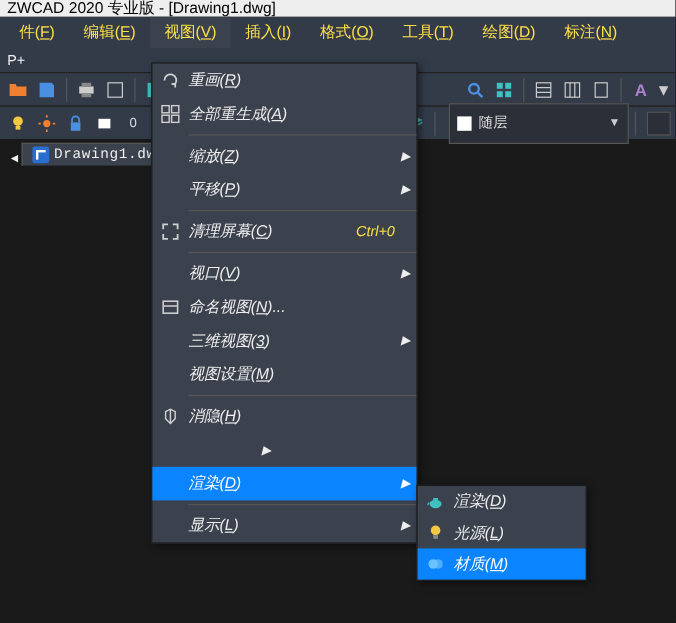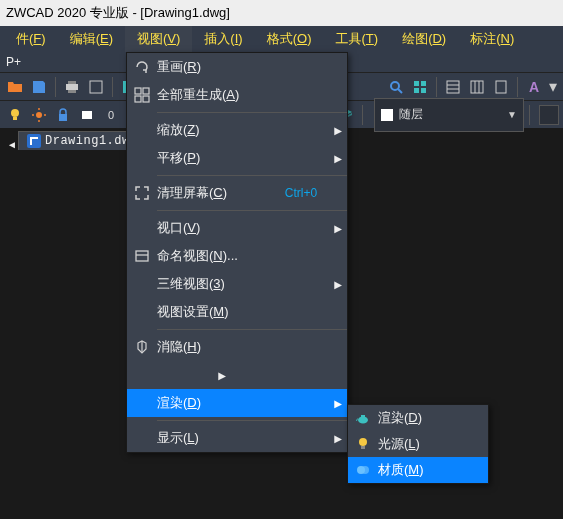--- a/index.html
+++ b/index.html
@@ -1,19 +1,19 @@
 <!DOCTYPE html>
 <html><head>
 <meta charset="utf-8">
 <style>
   * { margin: 0; padding: 0; box-sizing: border-box; font-family: "Microsoft YaHei", "SimSun", sans-serif; }
   body { width: 563px; height: 519px; background: #1a1a1a; overflow: hidden; position: relative; }
 
   
-  .titlebar { height: 26px; background: #eeeeee; color: #000; font-size: 13px; padding: 4px 6px; display: flex; align-items: center; }
+  .titlebar { height: 14px; background: #eeeeee; color: #000; font-size: 13px; padding: 4px 6px; display: flex; align-items: center; }
 
   
   .menubar { height: 26px; background: #333b49; display: flex; align-items: center; padding: 0 4px; font-size: 13px; color: #fde047; }
   .menubar .mitem { padding: 4px 12px; cursor: pointer; white-space: nowrap; }
   .menubar .mitem.open { background: #3b424e; }
   .menubar .ukey { text-decoration: underline; }
 
   
   .secrow { height: 20px; background: #333b49; color: #eee; font-size: 12px; padding: 0 6px; display: flex; align-items: center; }
 
@@ -32,26 +32,26 @@
   .doctab { background: #3b424e; color: #eee; font-size: 12px; padding: 2px 8px; display: flex; align-items: center; gap:4px; border:1px solid #555; border-bottom:none;}
   .dtarrow { width:12px; text-align:center; color:#eee; font-size:10px; }
   .dticon { width:14px; height:14px; background:#2a6fcf; border-radius:2px; position:relative; }
   .dticon::after { content:""; position:absolute; inset:3px; border:2px solid #fff; border-right:none; border-bottom:none;}
   .doctxt { font-family: "Courier New", monospace; letter-spacing: 0.5px; }
 
   .canvas { position:absolute; left:0; top: 150px; right:0; bottom:0; background:#1a1a1a; }
 
   
   .dropdown { position: absolute; top: 52px; left: 126px; width: 222px; background: #3b424e; border: 1px solid #1a1a1a; box-shadow: 2px 2px 6px rgba(0,0,0,0.5); font-size: 13px; color: #eee; z-index: 100; }
-  .drow { height: 28px; display: flex; align-items: center; position: relative; }
+  .drow { height: 28px; display: flex; align-items: center; position: relative; font-style: italic; }
   .drow.hl { background: #0a84ff; color: #fff; }
   .dicon { width: 30px; display: flex; align-items: center; justify-content: center; color: #d0d0d0; }
   .dicon svg { width: 16px; height: 16px; }
   .dlabel { flex: 1; }
-  .dshort { width: 56px; text-align: center; color: #0ea5e9; font-size:12px; }
+  .dshort { width: 56px; text-align: right; color: #fde047; font-size:12px; }
   .darrow { width: 18px; text-align: center; font-size: 10px; color:#eee;}
   .drow.hl .darrow, .drow.hl .dshort { color:#fff; }
   .dsep { height: 1px; background: #555; margin: 3px 0 3px 30px; }
 
   .submenu { position: absolute; top: 404px; left: 347px; width: 142px; background: #3b424e; border: 1px solid #1a1a1a; box-shadow: 2px 2px 6px rgba(0,0,0,0.5); font-size: 13px; color: #eee; z-index: 101; }
   .submenu .drow { height: 26px; }
 
   .ukey { text-decoration: underline; }
 
   

